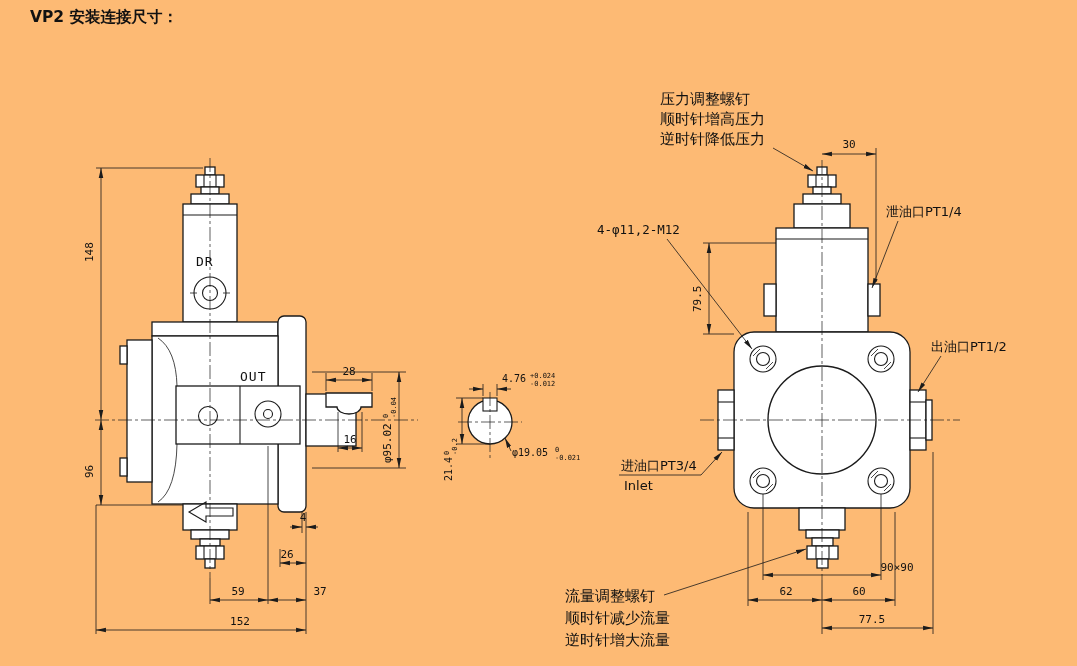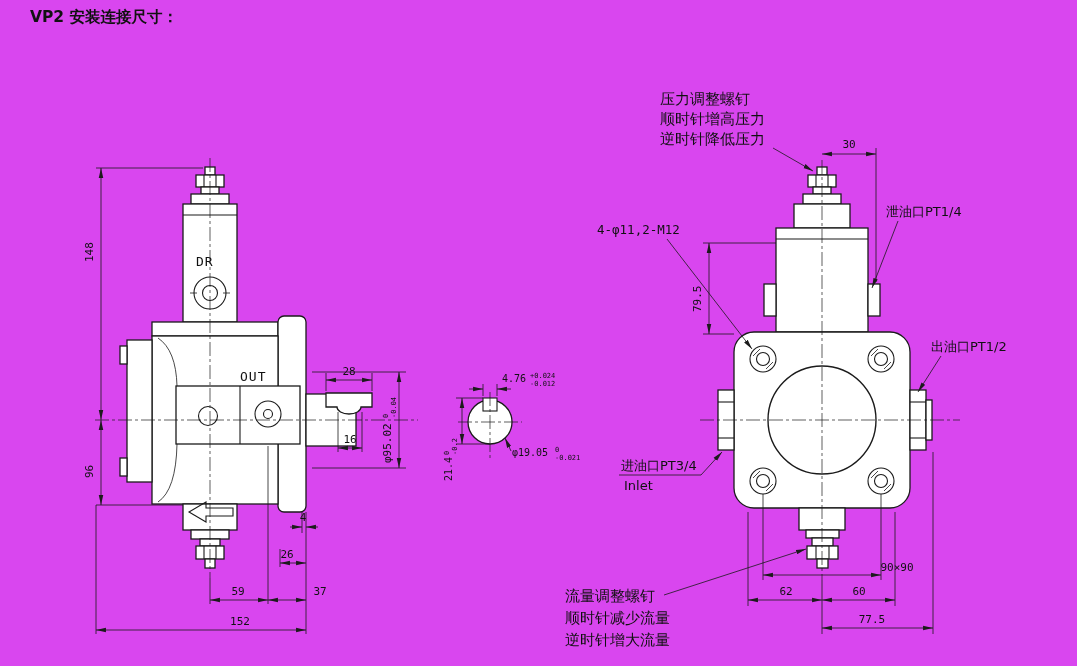--- a/index.html
+++ b/index.html
@@ -1,16 +1,16 @@
 <!DOCTYPE html>
 <html><head>
 <meta charset="utf-8">
 <style>
   html,body{margin:0;padding:0;background:#fff;}
-  .stage{position:relative;width:1077px;height:666px;background:#d946ef;overflow:hidden;
+  .stage{position:relative;width:1077px;height:666px;background:#fdba74;overflow:hidden;
          font-family:"DejaVu Sans",sans-serif;}
   svg{position:absolute;left:0;top:0;}
   .ol{fill:#ffffff;stroke:#1b1b1b;stroke-width:1.3;}
   .ol2{fill:none;stroke:#1b1b1b;stroke-width:1.1;}
   .thin{fill:none;stroke:#1b1b1b;stroke-width:0.8;}
   .cl{fill:none;stroke:#1b1b1b;stroke-width:0.7;stroke-dasharray:14 3 3 3;}
   .dim{fill:none;stroke:#1b1b1b;stroke-width:0.8;}
   text{fill:#111;}
   .d{font-family:"DejaVu Sans Mono",monospace;font-size:11px;}
   .d10{font-family:"DejaVu Sans Mono",monospace;font-size:10px;}

